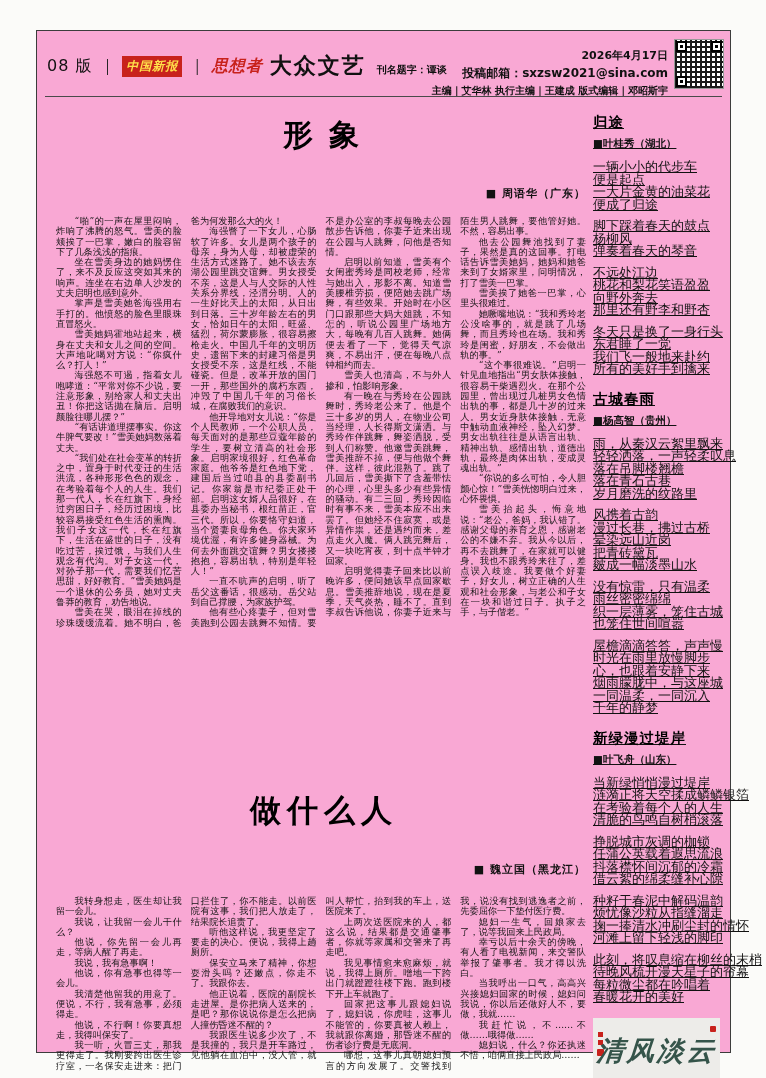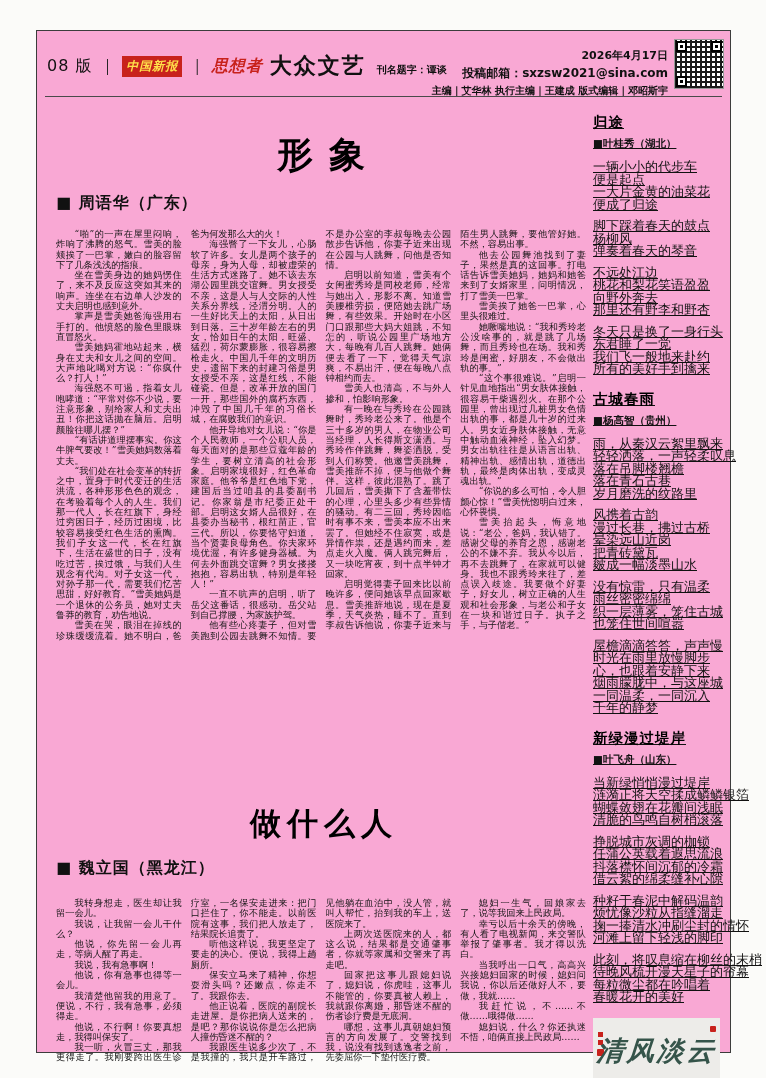--- a/index.html
+++ b/index.html
@@ -45,22 +45,22 @@
   .qr .finder{position:absolute;width:11px;height:11px;border:2px solid #000;background:#fff;box-sizing:border-box;}
   .qr .finder::after{content:"";position:absolute;left:2px;top:2px;width:3px;height:3px;background:#000;}
   .qr .f-tl{left:1px;top:1px;} .qr .f-tr{right:1px;top:1px;} .qr .f-bl{left:1px;bottom:1px;}
   .header-rule{position:absolute;left:8px;right:8px;top:65px;border-top:1px solid #4a4a4a;}
   
   .articles{position:absolute;left:19px;top:70px;width:530px;}
   .art-title{
     text-align:center;font-weight:bold;color:#000;
     font-family:"DejaVu Sans","Liberation Sans",sans-serif;
   }
-  #a1-title{margin-top:30px;font-size:36px;letter-spacing:16px;text-indent:16px;}
-  .art-author{text-align:left;font-weight:bold;font-size:16px;margin-top:13px;letter-spacing:1px;}
+  #a1-title{margin-top:14px;font-size:30px;letter-spacing:16px;text-indent:16px;}
+  .art-author{text-align:right;font-weight:bold;font-size:11px;margin-top:30px;letter-spacing:1px;}
   .art-body{
     margin-top:15px;column-gap:9px;column-count:4;overflow:hidden;
     font-family:"DejaVu Serif","Liberation Serif",serif;
     font-size:9.2px;line-height:10.3px;text-align:justify;color:#141414;
   }
   #a1-body{height:548px;}
   #a2-title{margin-top:26px;font-size:31px;letter-spacing:6px;text-indent:6px;}
   #a2-body{height:202px;margin-top:19px;}
   .para{margin:0;text-indent:2em;}
   
@@ -153,20 +153,21 @@
         <p class="para">我说，我有急事啊！</p>
         <p class="para">他说，你有急事也得等一会儿。</p>
         <p class="para">我清楚他留我的用意了。便说，不行，我有急事，必须得走。</p>
         <p class="para">他说，不行啊！你要真想走，我得叫保安了。</p>
         <p class="para">我一听，火冒三丈，那我更得走了。我刚要跨出医生诊疗室，一名保安走进来：把门口拦住了，你不能走。以前医院有这事，我们把人放走了，结果院长追责了。</p>
         <p class="para">听他这样说，我更坚定了要走的决心。便说，我得上趟厕所。</p>
         <p class="para">保安立马来了精神，你想耍滑头吗？还嫩点，你走不了。我跟你去。</p>
         <p class="para">他正说着，医院的副院长走进屋。是你把病人送来的，是吧？那你说说你是怎么把病人撞伤昏迷不醒的？</p>
         <p class="para">我跟医生说多少次了，不是我撞的，我只是开车路过，见他躺在血泊中，没人管，就叫人帮忙，抬到我的车上，送医院来了。</p>
         <p class="para">上两次送医院来的人，都这么说，结果都是交通肇事者，你就等家属和交警来了再走吧。</p>
+        <p class="para">我见事情愈来愈麻烦，就说，我得上厕所。噌地一下跨出门就蹬蹬往楼下跑。跑到楼下开上车就跑了。</p>
         <p class="para">回家把这事儿跟媳妇说了，媳妇说，你虎哇，这事儿不能管的，你要真被人赖上，我就跟你离婚，那昏迷不醒的伤者诊疗费是无底洞。</p>
         <p class="para">哪想，这事儿真朝媳妇预言的方向发展了。交警找到我，说没有找到逃逸者之前，先委屈你一下垫付医疗费。</p>
         <p class="para">媳妇一生气，回娘家去了，说等我回来上民政局。</p>
         <p class="para">幸亏以后十余天的傍晚，有人看了电视新闻，来交警队举报了肇事者。我才得以洗白。</p>
         <p class="para">当我呼出一口气，高高兴兴接媳妇回家的时候，媳妇问我说，你以后还做好人不，要做，我就……</p>
         <p class="para">我赶忙说，不……不做……哦得做……</p>
         <p class="para">媳妇说，什么？你还执迷不悟，咱俩直接上民政局……</p>
       </div>
   </div>
 
@@ -230,21 +231,21 @@
             <div class="pline">一同温柔，一同沉入</div>
             <div class="pline">千年的静梦</div>
           </div>
         </div>
         <div class="poem">
           <div class="poem-title">新绿漫过堤岸</div>
           <div class="poem-author">■叶飞舟（山东）</div>
           <div class="stanza">
             <div class="pline">当新绿悄悄漫过堤岸</div>
             <div class="pline">涟漪正将天空揉成鳞鳞银箔</div>
-            <div class="pline">蝴蝶敛翅在花瓣间浅眠</div>
+            <div class="pline">在考验着每个人的人生</div>
             <div class="pline">清脆的鸟鸣自树梢滚落</div>
           </div>
           <div class="stanza">
             <div class="pline">挣脱城市灰调的枷锁</div>
             <div class="pline">任蒲公英载着遐思流浪</div>
             <div class="pline">抖落襟怀间沉郁的冷霜</div>
             <div class="pline">借云絮的绵柔缝补心隙</div>
           </div>
           <div class="stanza">
             <div class="pline">种籽于春泥中解码温韵</div>

